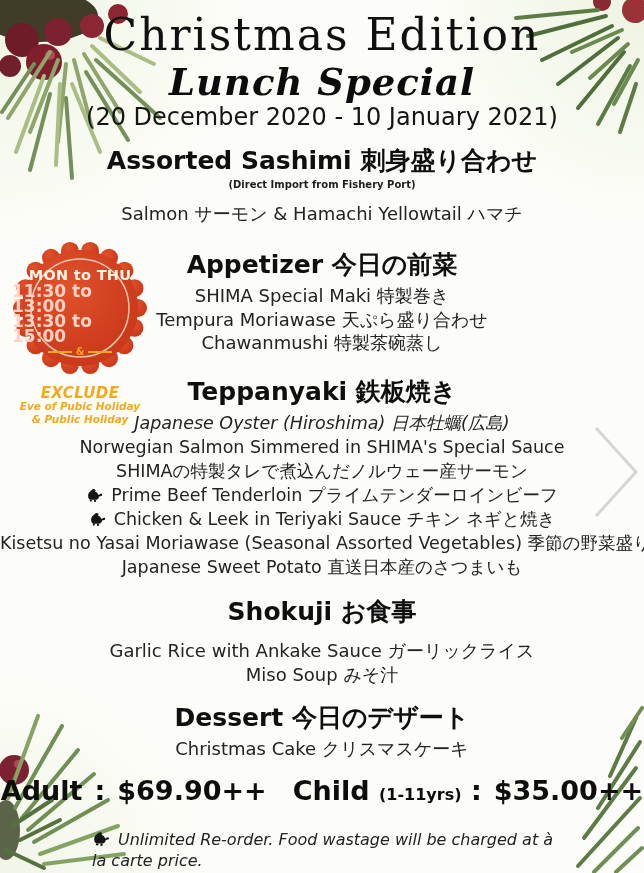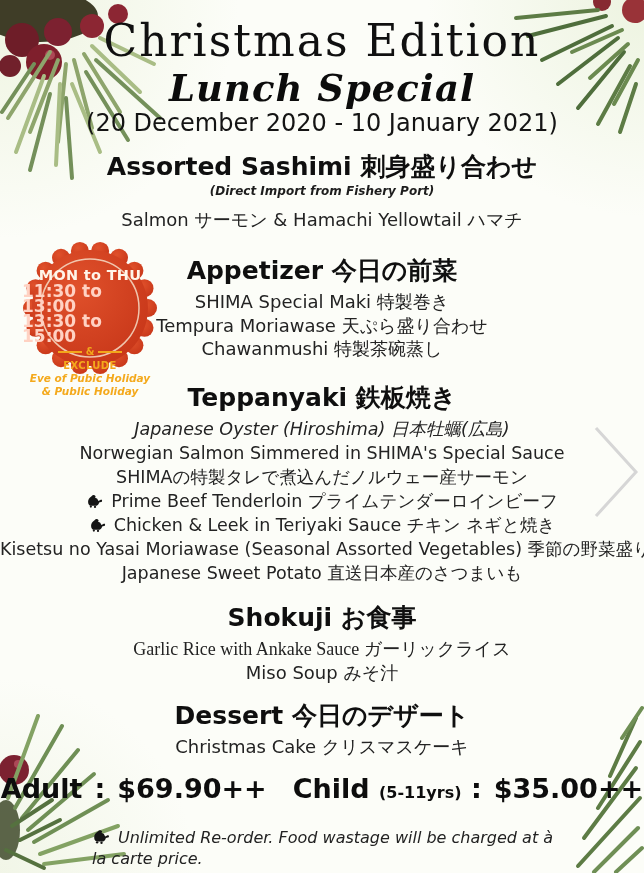--- a/index.html
+++ b/index.html
@@ -6,53 +6,53 @@
   .menu{
     position:relative;width:644px;height:873px;overflow:hidden;
     background:
       radial-gradient(circle at 0% 0%, rgba(226,236,204,.55), rgba(226,236,204,0) 22%),
       radial-gradient(circle at 100% 0%, rgba(222,234,200,.5), rgba(222,234,200,0) 20%),
       radial-gradient(circle at 0% 100%, rgba(228,236,210,.45), rgba(228,236,210,0) 18%),
       #fcfdf8;
     font-family:"DejaVu Sans","Liberation Sans",sans-serif;color:#1b1b1b;
   }
   .deco{position:absolute;z-index:1;}
-  .content{position:absolute;inset:0;z-index:2;text-align:center;padding-top:16px;}
+  .content{position:absolute;inset:0;z-index:2;text-align:center;padding-top:10px;}
   .nowrap{white-space:nowrap;}
   .t-main{font-family:"DejaVu Serif","Liberation Serif",serif;font-weight:400;font-size:44px;line-height:50px;letter-spacing:2px;color:#101010;}
   .t-script{font-family:"DejaVu Serif","Liberation Serif",serif;font-style:italic;font-weight:700;font-size:37px;line-height:44px;letter-spacing:1px;color:#0c0c0c;}
   .t-dates{font-size:24px;line-height:26px;font-weight:400;color:#141414;}
   .h{font-size:25px;line-height:30px;font-weight:800;color:#0f0f0f;}
-  .note{font-size:12px;line-height:18px;font-weight:700;font-style:italic;color:#1d1d1d;}
+  .note{font-size:10px;line-height:18px;font-weight:700;color:#1d1d1d;}
   .item{font-size:18px;line-height:24px;color:#232323;}
   .mt-sash{margin-top:16px;text-align:center;} .mt-note{margin-top:0;} .mt-item{margin-top:8px;}
   .mt-app{margin-top:24px;} .app-item{font-size:18px;line-height:23.5px;margin-top:0;}
   .app-first{margin-top:4px;}
   .mt-tep{margin-top:22px;}
   .tep-item{font-size:17.5px;line-height:24px;color:#232323;}
   .tep-first{margin-top:4px;font-style:italic;}
-  .mt-sho{margin-top:18px;} .sho-first{margin-top:4px;font-family:Liberation Serif, serif;}
+  .mt-sho{margin-top:18px;} .sho-first{margin-top:12px;}
   .mt-des{margin-top:16px;} .des-first{margin-top:4px;}
   .prices{margin-top:14px;font-weight:800;font-size:27px;line-height:32px;color:#0d0d0d;}
   .prices .age{font-size:16px;font-weight:700;}
   .prices .gap{display:inline-block;width:26px;}
   .prices .sp{display:inline-block;width:12px;}
   .footer{margin-top:18px;margin-left:92px;width:480px;text-align:left;color:#222;}
   .f1{font-size:16px;line-height:21px;font-style:italic;font-weight:500;}
   .pot{display:inline-block;vertical-align:-1px;margin-right:7px;}
   
-  .badge{position:absolute;left:22px;top:240px;width:136px;height:136px;z-index:3;}
+  .badge{position:absolute;left:12px;top:240px;width:136px;height:136px;z-index:3;}
   .badge-bg{position:absolute;inset:0;}
   .badge-txt{position:absolute;inset:0;display:flex;flex-direction:column;align-items:center;justify-content:flex-start;padding-top:27px;box-sizing:border-box;}
   .b-days{font-size:14.5px;font-weight:800;color:#fff6ea;line-height:17px;letter-spacing:.3px;}
   .b-time{font-size:17px;font-weight:700;color:#ffd2c3;line-height:15px;}
   .b-div{display:flex;align-items:center;gap:4px;margin:3px 0 2px;}
   .b-div .ln{width:24px;height:2px;background:#f2a71b;}
   .b-amp{font-size:10px;font-weight:800;color:#f2a71b;line-height:10px;}
-  .b-exc{font-size:10px;font-weight:800;color:#f4a91c;line-height:13px;letter-spacing:.4px;}
+  .b-exc{font-size:15px;font-weight:800;font-style:italic;color:#f4a91c;line-height:13px;letter-spacing:.4px;margin-top:28px;}
   .b-l{font-size:10.5px;font-weight:700;font-style:italic;color:#f4a91c;line-height:13px;}
   .chev{position:absolute;right:4px;top:424px;z-index:3;}
 </style>
 </head>
 <body>
 
 <div class="menu">
 
   <svg class="deco" style="left:0;top:0" width="180" height="185" viewBox="0 0 180 185">
     <ellipse cx="40" cy="16" rx="58" ry="26" fill="#3f3d27"></ellipse>
@@ -225,21 +225,21 @@
     <div class="tep-item nowrap">Japanese Sweet Potato 直送日本産のさつまいも</div>
 
     <div class="h nowrap mt-sho">Shokuji お食事</div>
     <div class="item sho-first nowrap">Garlic Rice with Ankake Sauce ガーリックライス</div>
     <div class="item nowrap">Miso Soup みそ汁</div>
 
     <div class="h nowrap mt-des">Dessert 今日のデザート</div>
     <div class="item des-first nowrap">Christmas Cake クリスマスケーキ</div>
 
     <div class="prices nowrap">
-      <span>Adult</span><span class="sp"></span><span>:</span><span class="sp"></span><span>$69.90++</span><span class="gap"></span><span>Child</span> <span class="age">(5-11yrs)</span> <span>:</span><span class="sp"></span><span>$35.00++</span>
+      <span>Adult</span><span class="sp"></span><span>:</span><span class="sp"></span><span>$69.90++</span><span class="gap"></span><span>Child</span> <span class="age">(1-11yrs)</span> <span>:</span><span class="sp"></span><span>$35.00++</span>
     </div>
 
     <div class="footer">
       <div class="f1"><svg class="pot" width="19" height="15" viewBox="0 0 26 20">
             <path d="M8 3 q3 -3 6 0 l-1 2 q4 1 5 5 l4 -2 q2 1 1 3 l-4 1 q-1 5 -6 5 l-5 0 q-5 0 -5 -6 q0 -5 5 -8 z" fill="#151515"></path>
             <circle cx="7" cy="18" r="1.6" fill="#151515"></circle>
             <circle cx="13" cy="18.5" r="1.6" fill="#151515"></circle>
           </svg><span>Unlimited Re-order. Food wastage will be charged at à la carte price.</span></div>
 
     </div>

